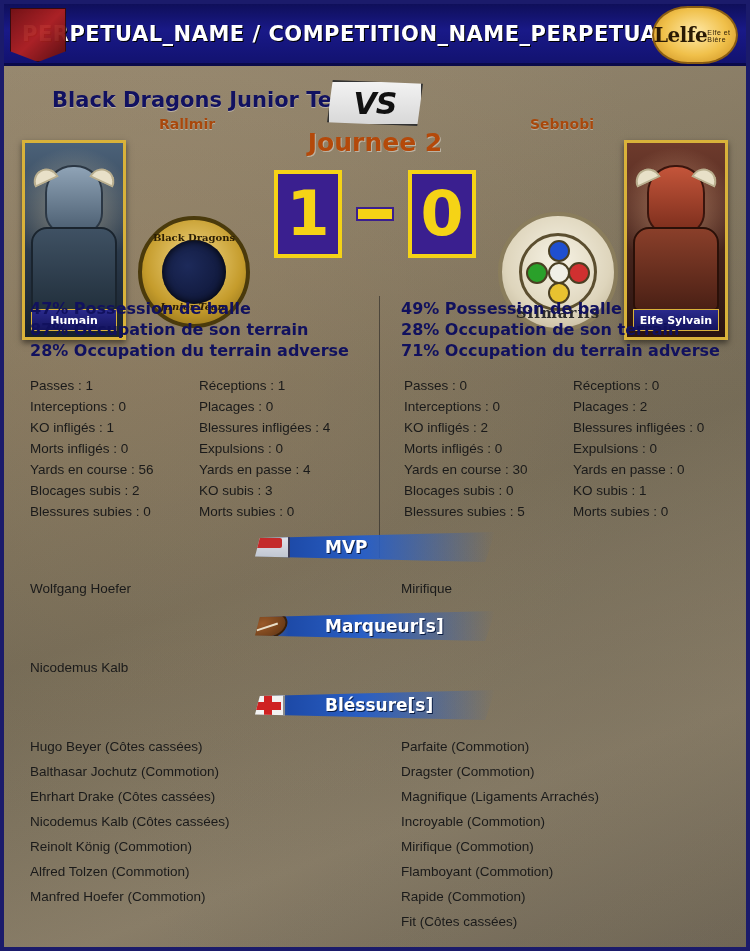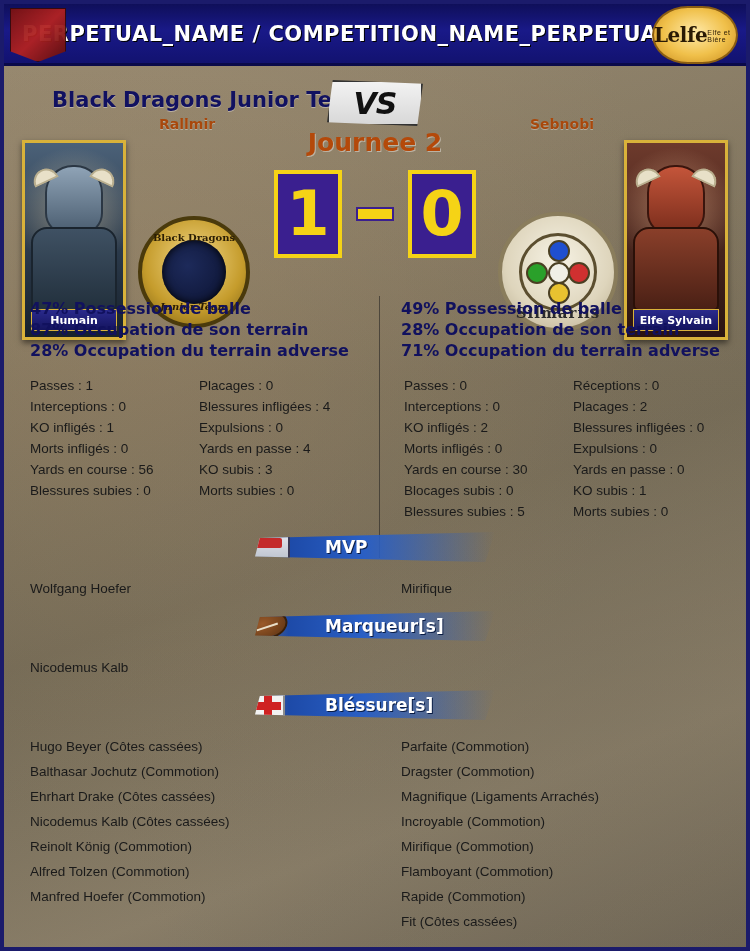--- a/index.html
+++ b/index.html
@@ -428,23 +428,25 @@
     </div>
 
     <div class="detail">
       <div class="detail-team">
         <div class="detail-col">
           <div class="detail-line">Passes : 1</div>
           <div class="detail-line">Interceptions : 0</div>
           <div class="detail-line">KO infligés : 1</div>
           <div class="detail-line">Morts infligés : 0</div>
           <div class="detail-line">Yards en course : 56</div>
+          <div class="detail-line">Blocages subis : 2</div>
           <div class="detail-line">Blessures subies : 0</div>
         </div>
         <div class="detail-col narrow">
+          <div class="detail-line">Réceptions : 1</div>
           <div class="detail-line">Placages : 0</div>
           <div class="detail-line">Blessures infligées : 4</div>
           <div class="detail-line">Expulsions : 0</div>
           <div class="detail-line">Yards en passe : 4</div>
           <div class="detail-line">KO subis : 3</div>
           <div class="detail-line">Morts subies : 0</div>
         </div>
       </div>
       <div class="detail-team">
         <div class="detail-col">

